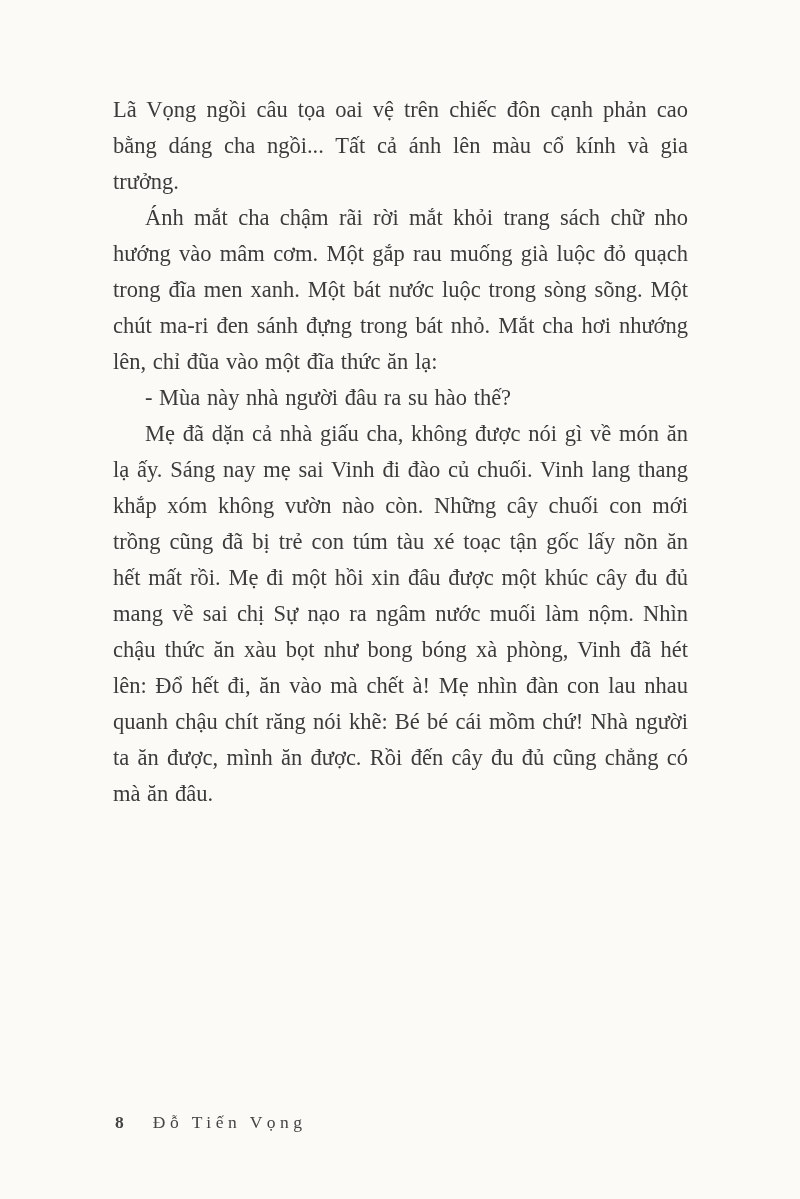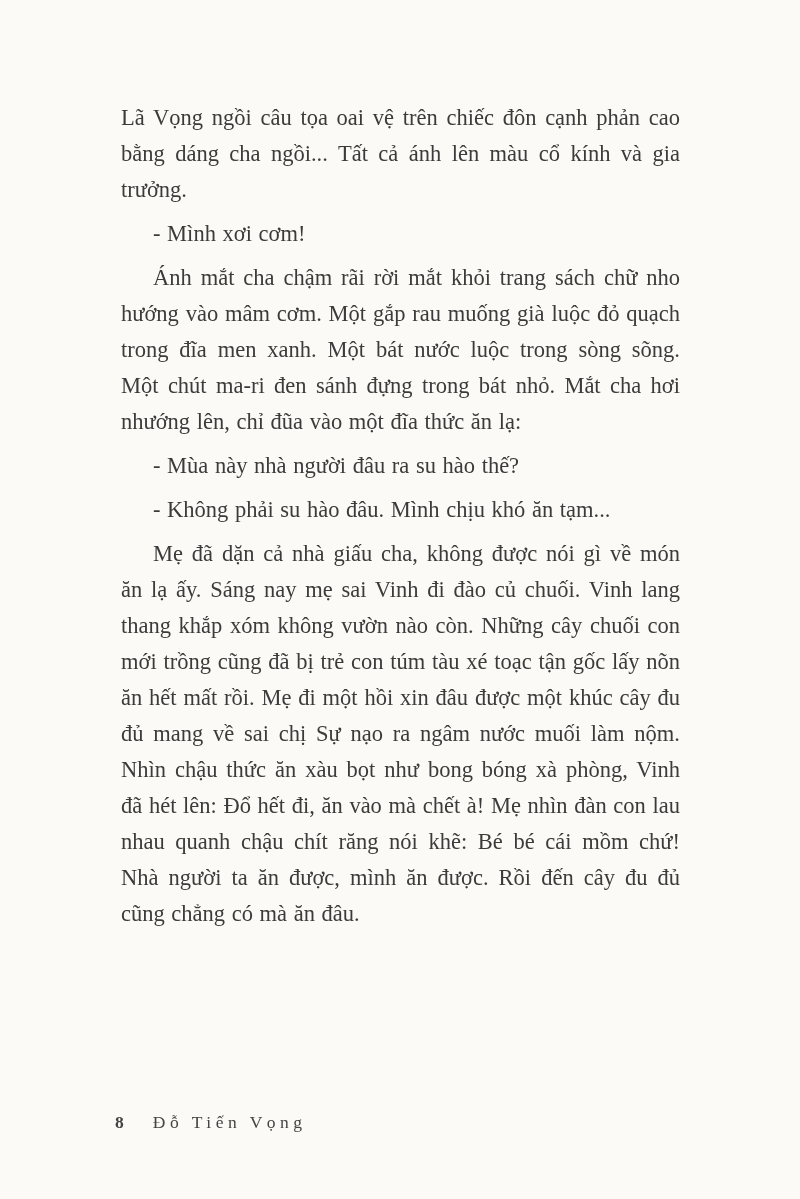--- a/index.html
+++ b/index.html
@@ -15,21 +15,21 @@
     overflow: hidden;
   }
   .book-page {
     position: relative;
     box-sizing: border-box;
     width: 800px;
     height: 1199px;
     padding: 92px 112px 0 113px;
   }
   .text-block p {
-    margin: 8px;
+    margin: 0;
     font-size: 22.5px;
     line-height: 36px;
     text-align: justify;
     text-indent: 32px;
     word-spacing: 1px;
   }
   .text-block p.no-indent {
     text-indent: 0;
   }
   .page-footer {
@@ -50,24 +50,22 @@
     letter-spacing: 4.5px;
     font-weight: 500;
   }
 </style>
 </head>
 <body>
 
 <div class="book-page">
   <div class="text-block">
     <p class="no-indent">Lã Vọng ngồi câu tọa oai vệ trên chiếc đôn cạnh phản cao bằng dáng cha ngồi... Tất cả ánh lên màu cổ kính và gia trưởng.</p>
-    <p>- Mình xơi cơm!</p>
     <p>Ánh mắt cha chậm rãi rời mắt khỏi trang sách chữ nho hướng vào mâm cơm. Một gắp rau muống già luộc đỏ quạch trong đĩa men xanh. Một bát nước luộc trong sòng sõng. Một chút ma-ri đen sánh đựng trong bát nhỏ. Mắt cha hơi nhướng lên, chỉ đũa vào một đĩa thức ăn lạ:</p>
     <p>- Mùa này nhà người đâu ra su hào thế?</p>
-    <p>- Không phải su hào đâu. Mình chịu khó ăn tạm...</p>
     <p>Mẹ đã dặn cả nhà giấu cha, không được nói gì về món ăn lạ ấy. Sáng nay mẹ sai Vinh đi đào củ chuối. Vinh lang thang khắp xóm không vườn nào còn. Những cây chuối con mới trồng cũng đã bị trẻ con túm tàu xé toạc tận gốc lấy nõn ăn hết mất rồi. Mẹ đi một hồi xin đâu được một khúc cây đu đủ mang về sai chị Sự nạo ra ngâm nước muối làm nộm. Nhìn chậu thức ăn xàu bọt như bong bóng xà phòng, Vinh đã hét lên: Đổ hết đi, ăn vào mà chết à! Mẹ nhìn đàn con lau nhau quanh chậu chít răng nói khẽ: Bé bé cái mồm chứ! Nhà người ta ăn được, mình ăn được. Rồi đến cây đu đủ cũng chẳng có mà ăn đâu.</p>
   </div>
 
   <div class="page-footer">
     <span class="page-number">8</span>
     <span class="author">Đỗ Tiến Vọng</span>
   </div>
 </div>
 
 </body></html>

